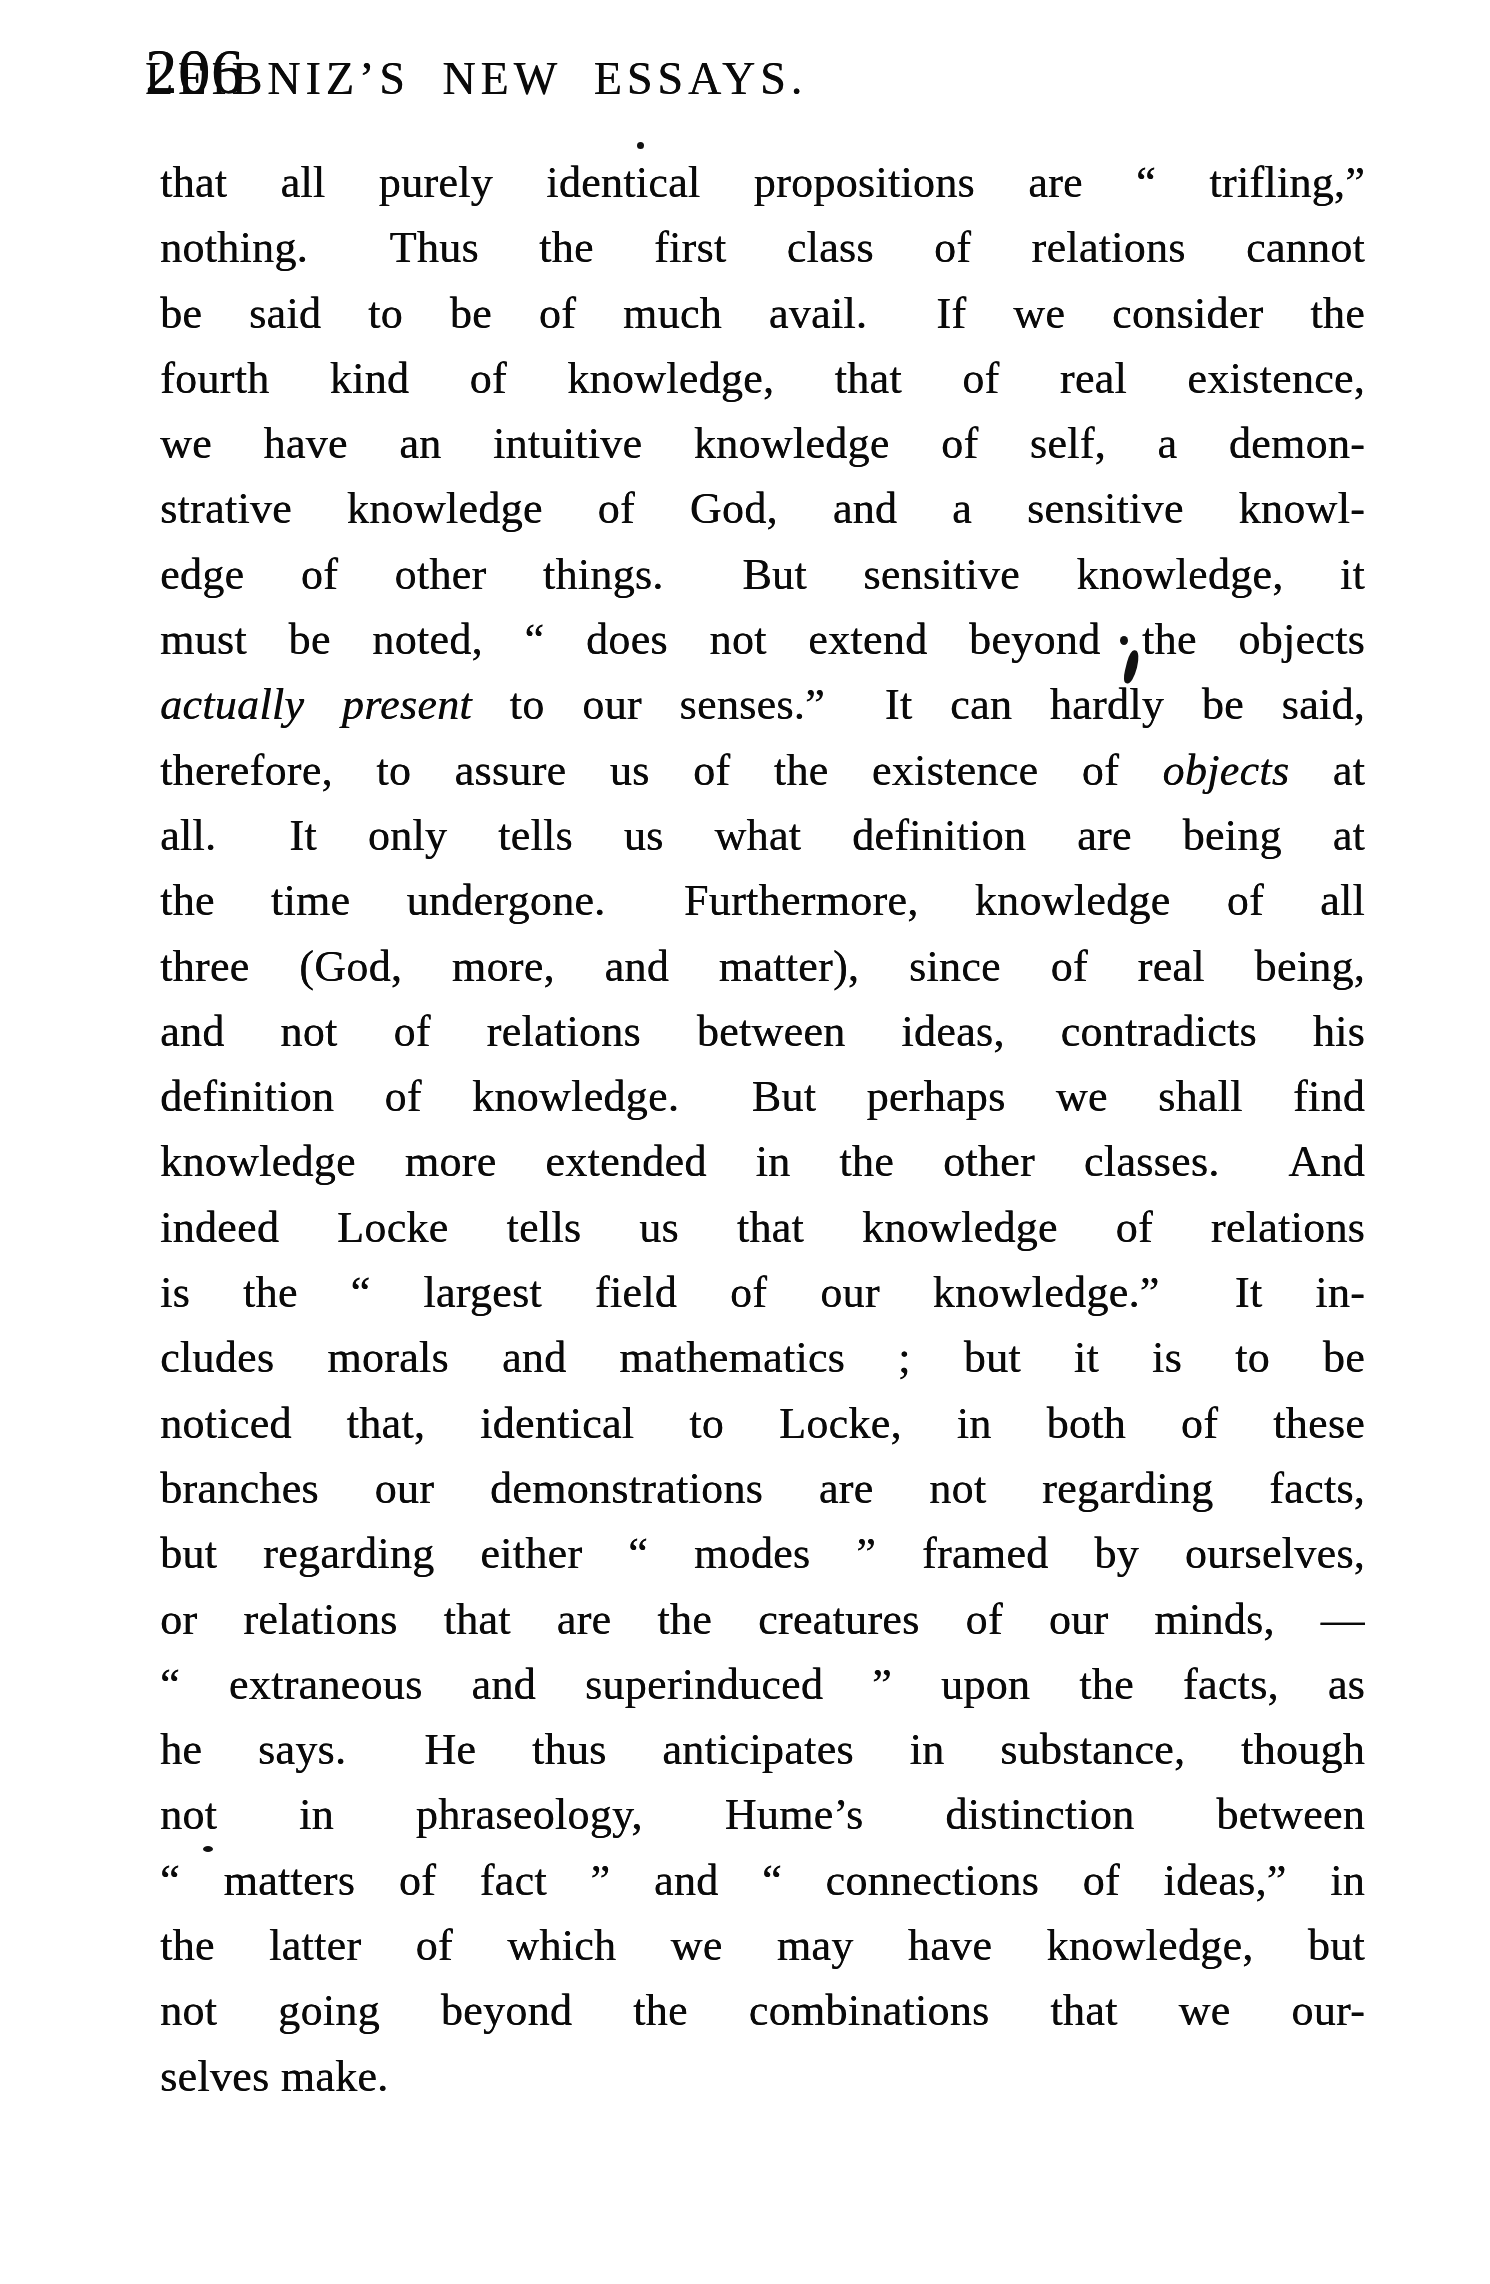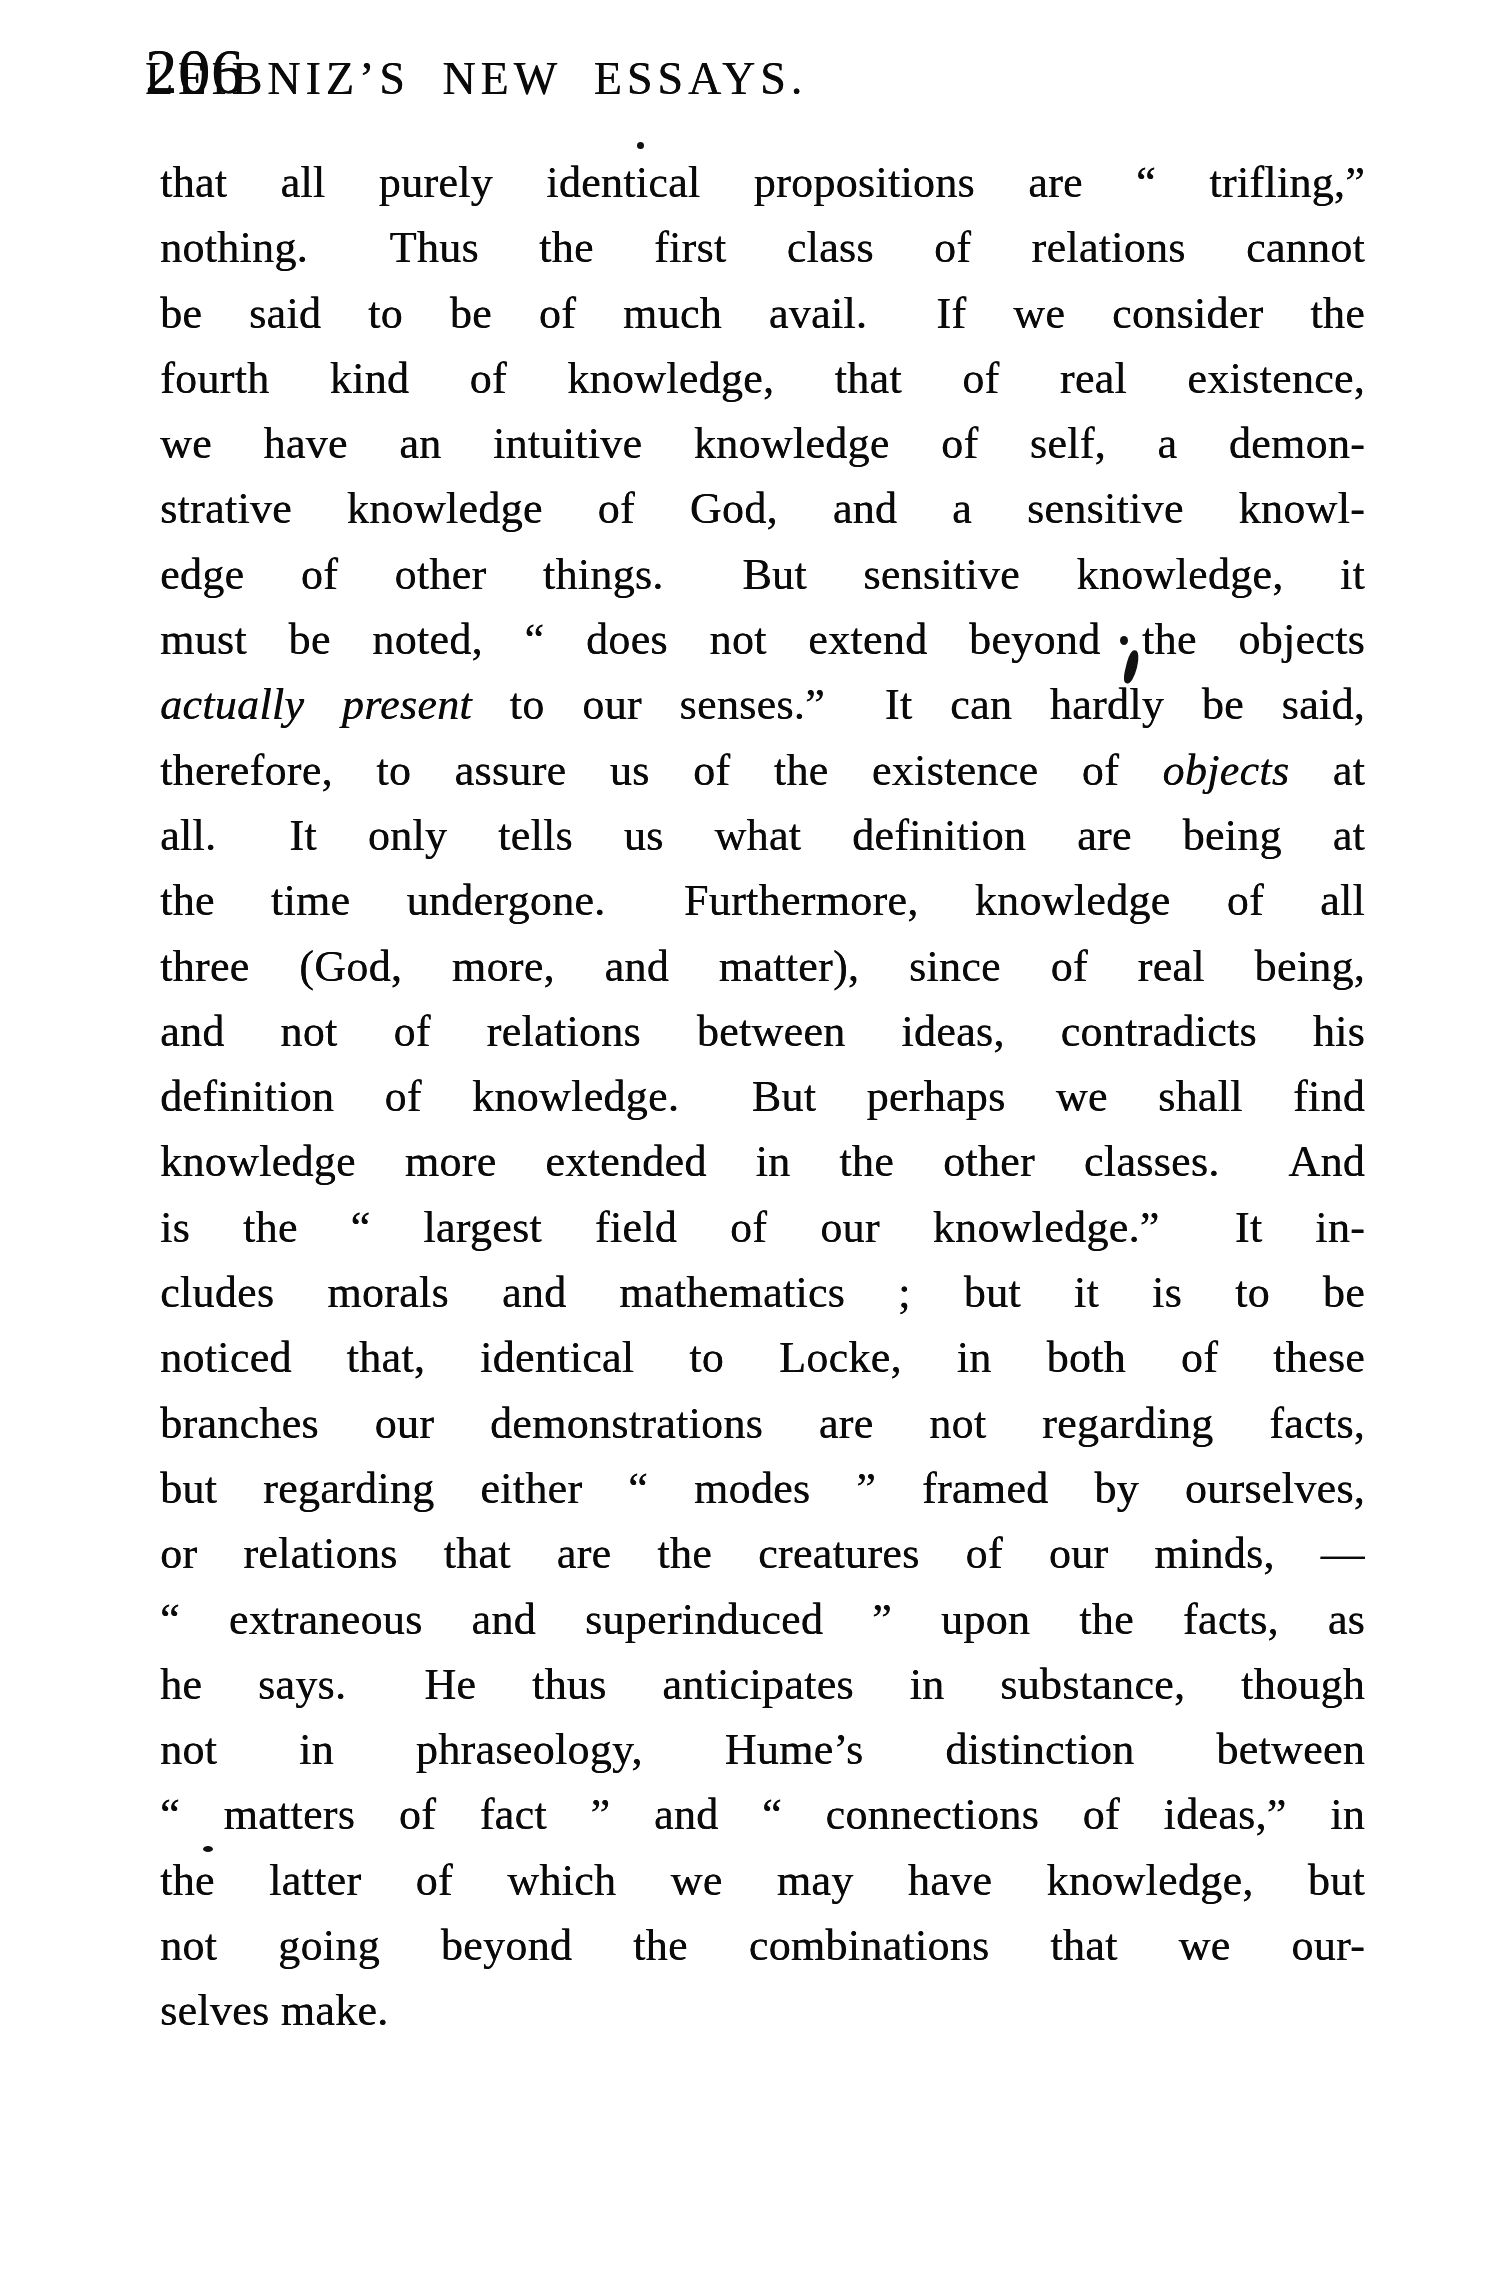--- a/index.html
+++ b/index.html
@@ -114,20 +114,21 @@
       <div class="line"><span class="rm">edge of other things.  But sensitive knowledge, it</span></div>
       <div class="line"><span class="rm">must be noted, “ does not extend beyond the objects</span></div>
       <div class="line"><span class="it">actually present</span><span class="rm"> to our senses.”  It can hardly be said,</span></div>
       <div class="line"><span class="rm">therefore, to assure us of the existence of </span><span class="it">objects</span><span class="rm"> at</span></div>
       <div class="line"><span class="rm">all.  It only tells us what definition are being at</span></div>
       <div class="line"><span class="rm">the time undergone.  Furthermore, knowledge of all</span></div>
       <div class="line"><span class="rm">three (God, more, and matter), since of real being,</span></div>
       <div class="line"><span class="rm">and not of relations between ideas, contradicts his</span></div>
       <div class="line"><span class="rm">definition of knowledge.  But perhaps we shall find</span></div>
       <div class="line"><span class="rm">knowledge more extended in the other classes.  And</span></div>
+      <div class="line"><span class="rm">indeed Locke tells us that knowledge of relations</span></div>
       <div class="line"><span class="rm">is the “ largest field of our knowledge.”  It in-</span></div>
       <div class="line"><span class="rm">cludes morals and mathematics ; but it is to be</span></div>
       <div class="line"><span class="rm">noticed that, identical to Locke, in both of these</span></div>
       <div class="line"><span class="rm">branches our demonstrations are not regarding facts,</span></div>
       <div class="line"><span class="rm">but regarding either “ modes ” framed by ourselves,</span></div>
       <div class="line"><span class="rm">or relations that are the creatures of our minds, —</span></div>
       <div class="line"><span class="rm">“ extraneous and superinduced ” upon the facts, as</span></div>
       <div class="line"><span class="rm">he says.  He thus anticipates in substance, though</span></div>
       <div class="line"><span class="rm">not in phraseology, Hume’s distinction between</span></div>
       <div class="line"><span class="rm">“ matters of fact ” and “ connections of ideas,” in</span></div>

